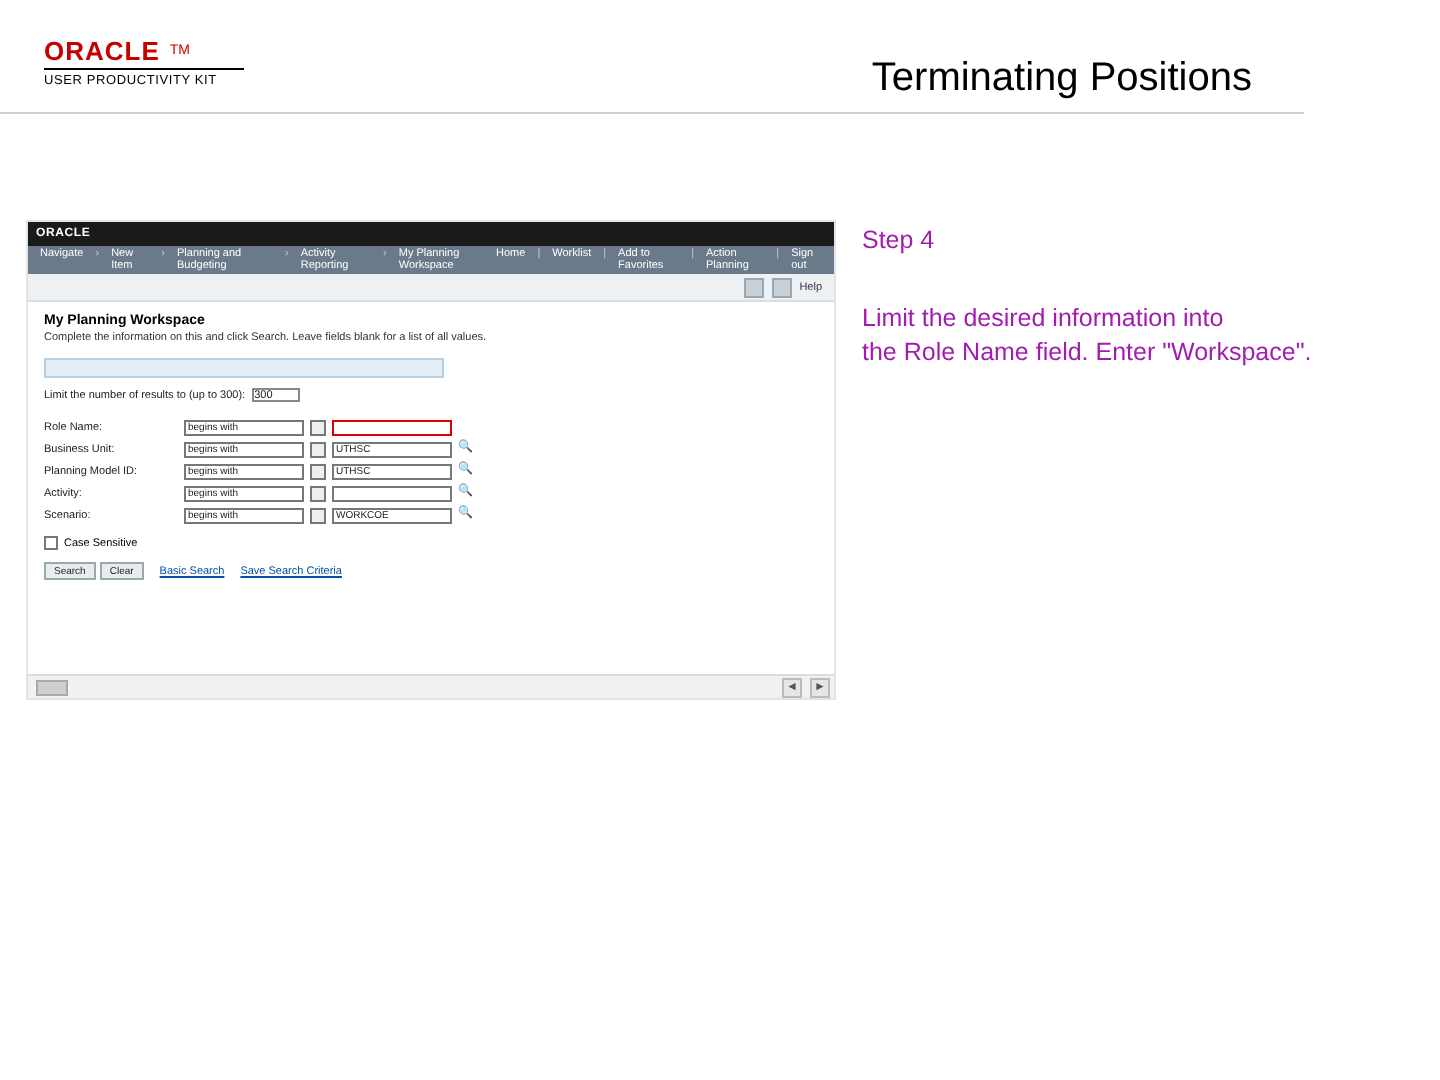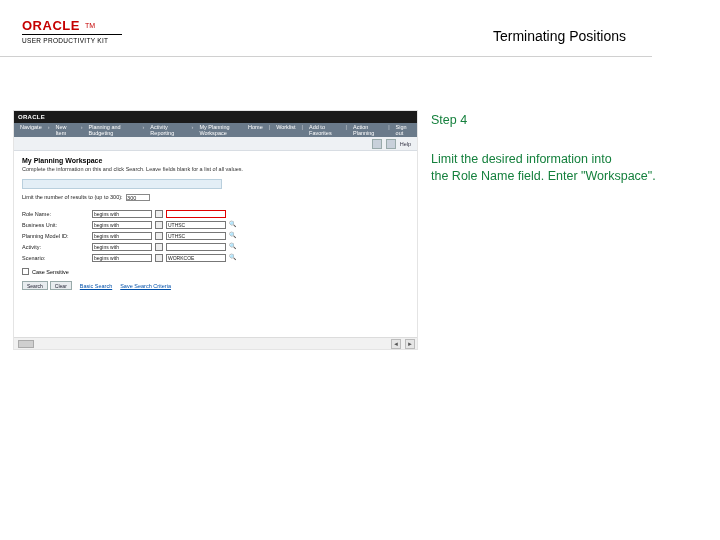--- a/index.html
+++ b/index.html
@@ -46,21 +46,21 @@
     letter-spacing: 0.3px;
     color: #000;
     border-top: 1px solid #000;
     padding-top: 2px;
     width: 100px;
   }
   .title {
     position: absolute;
     right: 26px;
     top: 28px;
-    font-size: 14px;
+    font-size: 20px;
     color: #000;
   }
   .divider {
     position: absolute;
     left: 0;
     right: 0;
     top: 56px;
     height: 1px;
     background: #d0d0d0;
   }
@@ -216,21 +216,21 @@
     display:flex; align-items:center; justify-content:center; font-size:6px; color:#555;
   }
 
   
   .instr {
     position: absolute;
     left: 431px;
     top: 112px;
     width: 265px;
     font-size: 12.5px;
-    color: #15803d;
+    color: #a21caf;
     line-height: 1.35;
   }
   .instr .step {
     margin-bottom: 22px;
   }
   .instr b { font-weight: 400; }
 </style>
 </head>
 <body>
 

